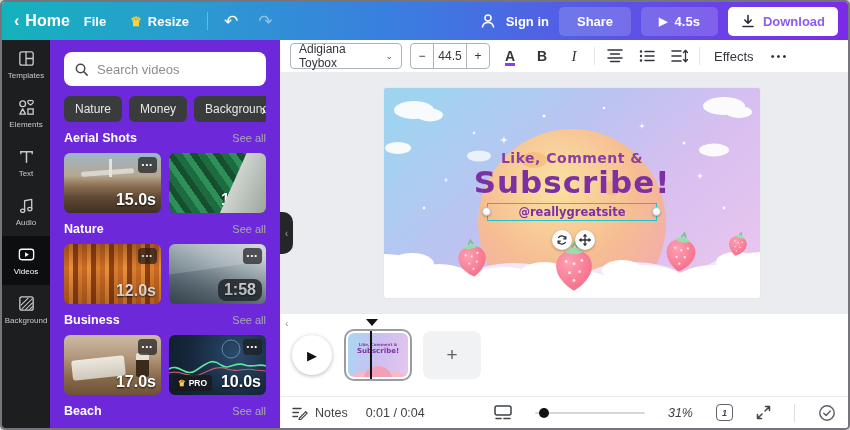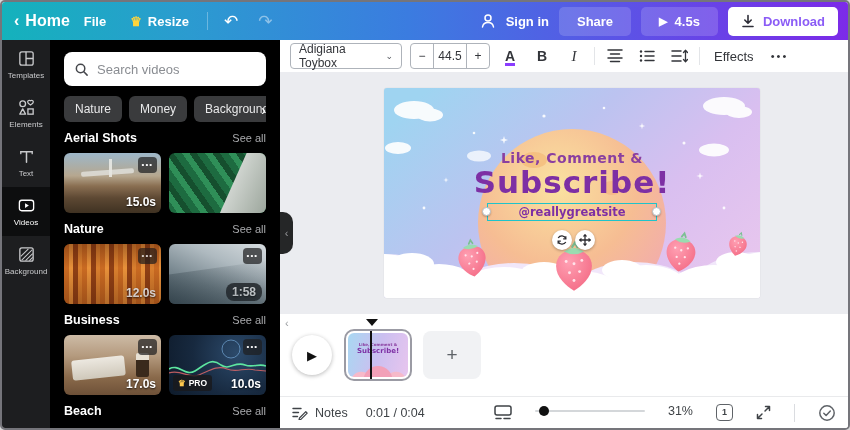--- a/index.html
+++ b/index.html
@@ -41,21 +41,21 @@
   .rail-item {
     height:49px; display:flex; flex-direction:column; align-items:center; justify-content:center;
     gap:3px; color:#c9cacc; cursor:pointer;
   }
   .rail-item .rlabel { font-size:8px; }
   .rail-item.active { background:#0d0e0f; color:#fff; }
   .rail-item svg { display:block; }
   
   .panel {
     position:absolute; left:48px; top:38px; width:230px; bottom:0;
-    background:#000000; color:#fff; overflow:hidden; padding:12px 14px 0 14px;
+    background:#6d28d9; color:#fff; overflow:hidden; padding:12px 14px 0 14px;
   }
   .searchbox {
     background:#fff; border-radius:8px; height:34px; display:flex; align-items:center;
     gap:8px; padding:0 10px; margin-bottom:10px;
   }
   .searchbox .ph { color:#8a8d92; font-size:13px; }
   .chips { display:flex; gap:7px; overflow:hidden; position:relative; margin-bottom:4px; }
   .chip {
     background:#3a3b3d; color:#e9e9ea; font-size:12px; border-radius:6px;
     padding:6px 11px; white-space:nowrap; cursor:pointer;
@@ -70,21 +70,21 @@
   .thumb-row { display:flex; gap:8px; }
   .thumb {
     position:relative; width:97px; height:60px; border-radius:6px; overflow:hidden; cursor:pointer;
     flex:none;
   }
   .thumb .menu {
     position:absolute; top:4px; right:4px; background:rgba(30,30,32,.72); color:#fff;
     border-radius:4px; font-size:8px; line-height:1; padding:4px 4px; letter-spacing:1px; cursor:pointer;
   }
   .thumb .dur {
-    position:absolute; bottom:4px; right:5px; color:#fff; font-size:12px; font-weight:bold;
+    position:absolute; bottom:4px; right:5px; color:#fff; font-size:16px; font-weight:bold;
     text-shadow:0 1px 2px rgba(0,0,0,.8);
   }
   .thumb .dur.pill { background:rgba(25,25,28,.8); border-radius:8px; padding:2px 6px; bottom:3px; right:4px; }
   .thumb .pro {
     position:absolute; bottom:4px; left:4px; background:rgba(25,25,28,.8); border-radius:3px;
     color:#fff; font-size:8.5px; font-weight:bold; padding:3px 5px; display:flex; gap:3px; align-items:center;
   }
   .thumb .pro .crown { color:#ffc94d; font-size:8.5px; }
   
   .art-bridge { background:
@@ -198,21 +198,21 @@
     position:absolute; left:143px; top:17px; width:58px; height:48px; background:#f1f2f4; border-radius:8px;
     display:flex; align-items:center; justify-content:center; font-size:19px; color:#5f6368; cursor:pointer;
   }
   
   .statusbar {
     position:absolute; left:278px; top:394px; right:0; bottom:0; background:#fff;
     border-top:1px solid #e9eaec; display:flex; align-items:center; padding:0 12px; color:#3f4347;
   }
   .sb-notes { display:flex; align-items:flex-start; gap:7px; font-size:12.5px; cursor:pointer; }
   .sb-time { font-size:12.5px; margin-left:18px; }
-  .sb-right { margin-left:auto; display:flex; gap:23px; }
+  .sb-right { margin-left:auto; display:flex; align-items:center; gap:23px;font-style:italic; }
   .sb-slider { position:relative; width:110px; height:14px; cursor:pointer; }
   .sb-track { position:absolute; left:0; right:0; top:6px; height:2px; background:#d4d7da; border-radius:1px; }
   .sb-knob { position:absolute; left:4px; top:2px; width:10px; height:10px; border-radius:50%; background:#111; }
   .sb-zoom { font-size:12.5px; }
   .sb-page {
     position:relative; width:17px; height:17px; border:1.5px solid #5f6368; border-radius:4px;
     display:flex; align-items:center; justify-content:center; font-size:9px; font-weight:bold; cursor:pointer;
     background:#fff;
   }
   .sb-page::before { content:""; position:absolute; right:-3.5px; top:-3.5px; width:9px; height:15px;
@@ -281,20 +281,28 @@
         <path d="M14.2 2.8 C15.4 1.8 17.2 2.8 17.2 4.2 C17.2 5.6 14.2 7.4 14.2 7.4 C14.2 7.4 11.2 5.6 11.2 4.2 C11.2 2.8 13 1.8 14.2 2.8 Z" fill="none" stroke="currentColor" stroke-width="1.3"></path>
       </svg>
       <span class="rlabel">Elements</span>
     </div>
     <div class="rail-item">
       <svg width="19" height="19" viewBox="0 0 20 20">
         <path d="M4 5 H16 M10 5 V16" stroke="currentColor" stroke-width="1.6" stroke-linecap="round"></path>
         <path d="M4 5 V7 M16 5 V7" stroke="currentColor" stroke-width="1.4" stroke-linecap="round"></path>
       </svg>
       <span class="rlabel">Text</span>
+    </div>
+    <div class="rail-item">
+      <svg width="19" height="19" viewBox="0 0 20 20">
+        <path d="M8 15.5 V5 L15.5 3.5 V13.5" fill="none" stroke="currentColor" stroke-width="1.4" stroke-linejoin="round"></path>
+        <ellipse cx="6" cy="15.5" rx="2.2" ry="1.8" fill="none" stroke="currentColor" stroke-width="1.3"></ellipse>
+        <ellipse cx="13.5" cy="13.8" rx="2.2" ry="1.8" fill="none" stroke="currentColor" stroke-width="1.3"></ellipse>
+      </svg>
+      <span class="rlabel">Audio</span>
     </div>
     <div class="rail-item active">
       <svg width="19" height="19" viewBox="0 0 20 20">
         <rect x="2.5" y="4.5" width="15" height="11" rx="2.5" fill="none" stroke="currentColor" stroke-width="1.4"></rect>
         <path d="M8.5 7.5 L12.5 10 L8.5 12.5 Z" fill="currentColor"></path>
       </svg>
       <span class="rlabel">Videos</span>
     </div>
     <div class="rail-item">
       <svg width="19" height="19" viewBox="0 0 20 20">

